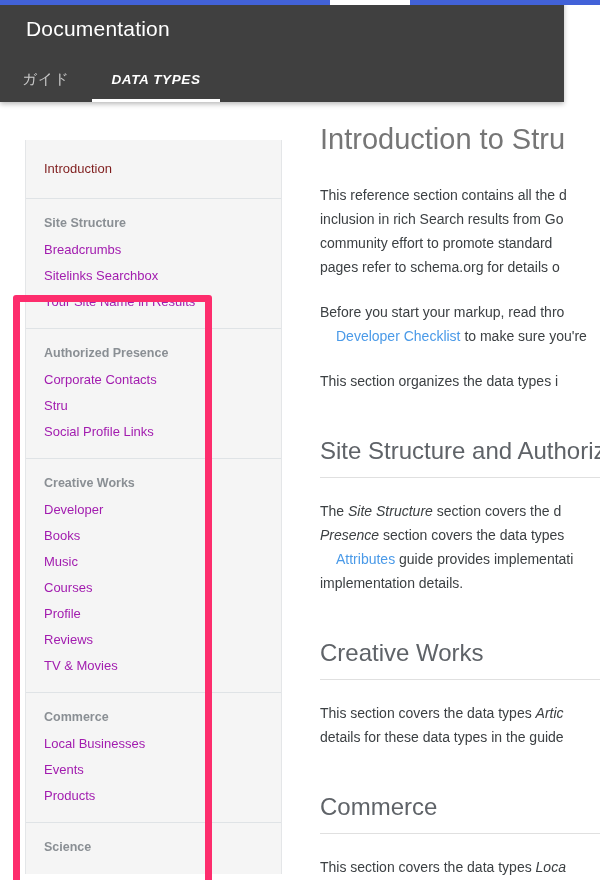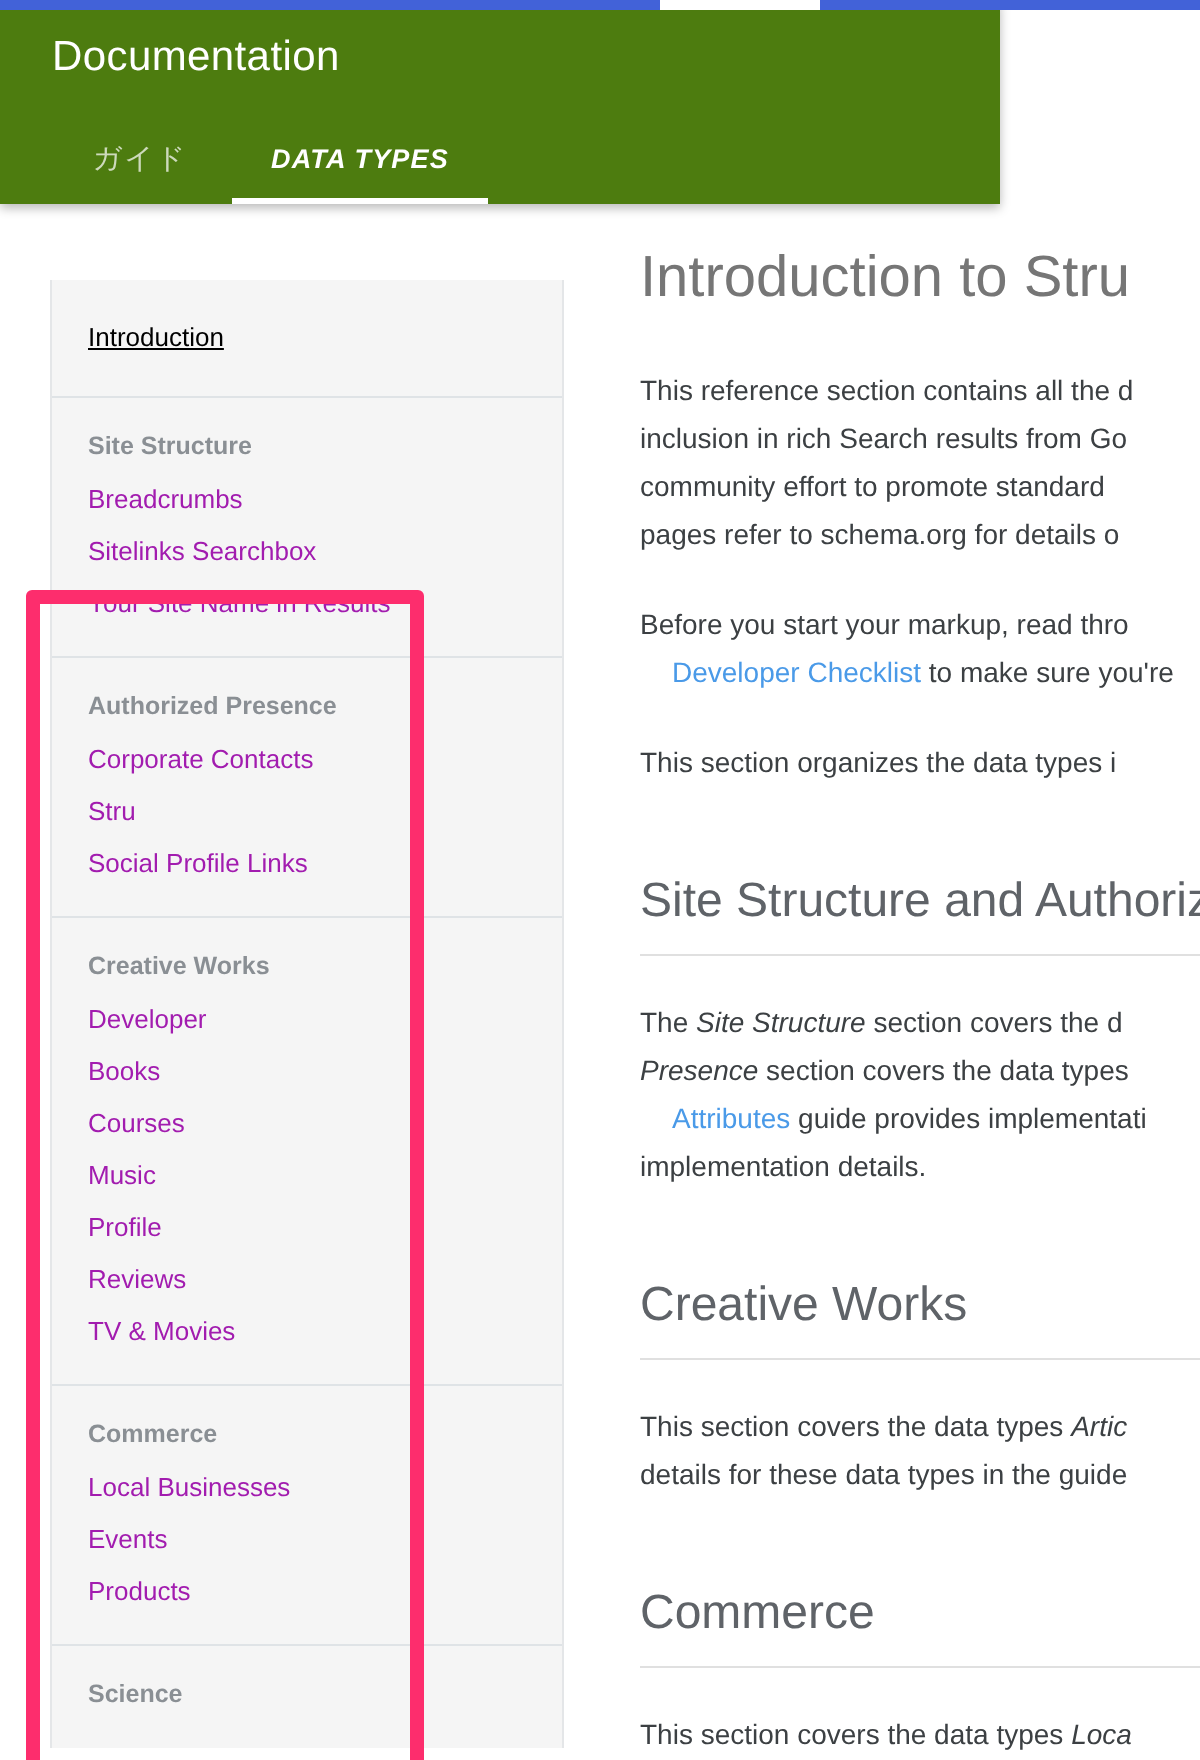--- a/index.html
+++ b/index.html
@@ -30,42 +30,41 @@
     left: 330px;
     width: 80px;
     height: 5px;
     background: #ffffff;
   }
 
   
   #header {
     position: absolute;
     top: 0; left: 0;
-    width: 500px;
+    width: 564px;
     height: 102px;
-    background: #4d7c0f;
+    background: #404040;
     box-shadow: 0 2px 5px rgba(0,0,0,0.28);
     z-index: 20;
   }
   #header-title {
     position: absolute;
     left: 26px;
     top: 17px;
     font-size: 21px;
     color: #ffffff;
     letter-spacing: 0.2px;
   }
   #tabs {
     position: absolute;
     left: 0;
     top: 62px;
     height: 40px;
     display: flex;
     align-items: flex-start;
-    margin-left: 24px;
   }
   .tab {
     height: 40px;
     box-sizing: border-box;
     display: flex;
     align-items: flex-start;
     justify-content: center;
     padding-top: 10px;
     font-size: 13.5px;
     letter-spacing: 0.6px;
@@ -120,25 +119,24 @@
     border-bottom: 1px solid #dfe3e6;
     padding: 12px 0 13px 0;
   }
   .nav-group:last-child { border-bottom: none; }
   .nav-group.intro {
     padding: 17px 0 17px 0;
   }
   .nav-link {
     display: block;
     font-size: 13px;
-    color: #000000;
+    color: #7f1d1d;
     padding: 1px 0 1px 18px;
     line-height: 22px;
     cursor: pointer;
-    text-decoration: underline;
   }
   .nav-heading {
     font-size: 12.5px;
     font-weight: bold;
     color: #8a8f94;
     padding: 2px 0 4px 18px;
     line-height: 20px;
   }
   .nav-item {
     font-size: 13px;
@@ -233,22 +231,22 @@
       <div class="nav-heading">Authorized Presence</div>
       <div class="nav-item">Corporate Contacts</div>
       <div class="nav-item">Stru</div>
       <div class="nav-item">Social Profile Links</div>
     </div>
 
     <div class="nav-group">
       <div class="nav-heading">Creative Works</div>
       <div class="nav-item">Developer</div>
       <div class="nav-item">Books</div>
+      <div class="nav-item">Music</div>
       <div class="nav-item">Courses</div>
-      <div class="nav-item">Music</div>
       <div class="nav-item">Profile</div>
       <div class="nav-item">Reviews</div>
       <div class="nav-item">TV &amp; Movies</div>
     </div>
 
     <div class="nav-group">
       <div class="nav-heading">Commerce</div>
       <div class="nav-item">Local Businesses</div>
       <div class="nav-item">Events</div>
       <div class="nav-item">Products</div>

